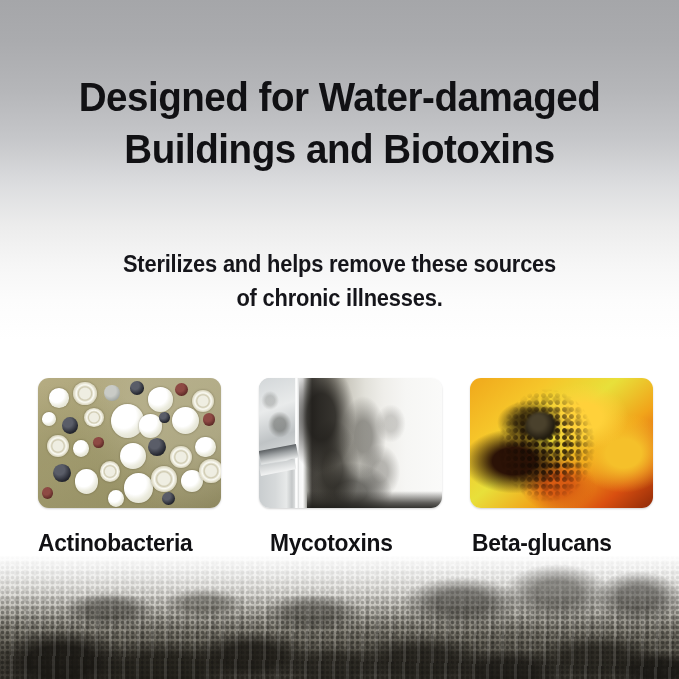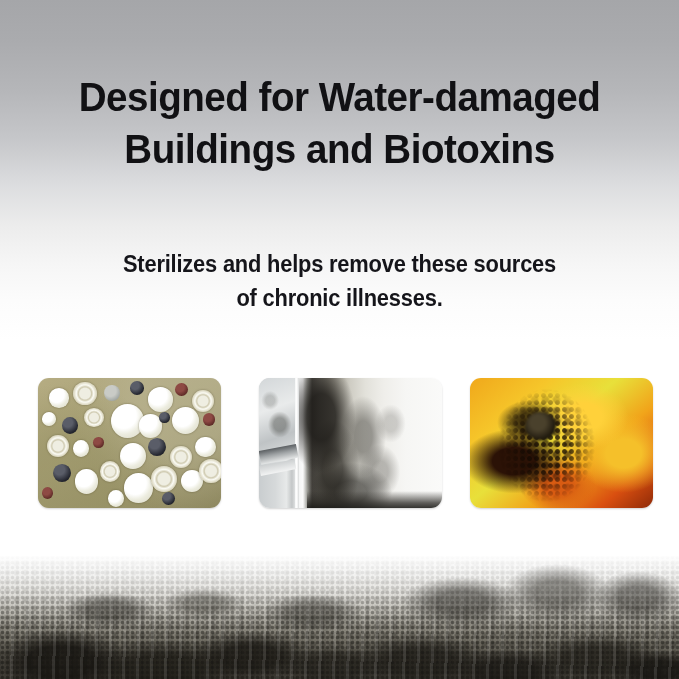--- a/index.html
+++ b/index.html
@@ -323,20 +323,25 @@
 
     <div class="card c2">
       <div class="art spore">
         <div class="spore-specks"></div>
         <div class="spore-core"></div>
       </div>
     </div>
 
   </div>
 
+  <div class="labels">
+    <span class="label l0">Actinobacteria</span>
+    <span class="label l1">Mycotoxins</span>
+    <span class="label l2">Beta-glucans</span>
+  </div>
 
   <div class="grunge">
     <div class="base"></div>
     <div class="spray"></div>
     <div class="mottle"></div>
     <div class="speckle"></div>
     <div class="streaks"></div>
   </div>
 
 </div>

